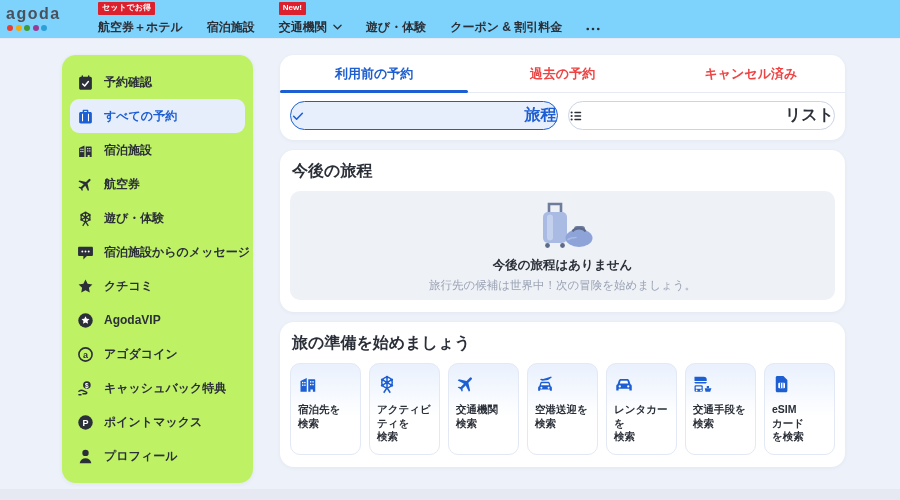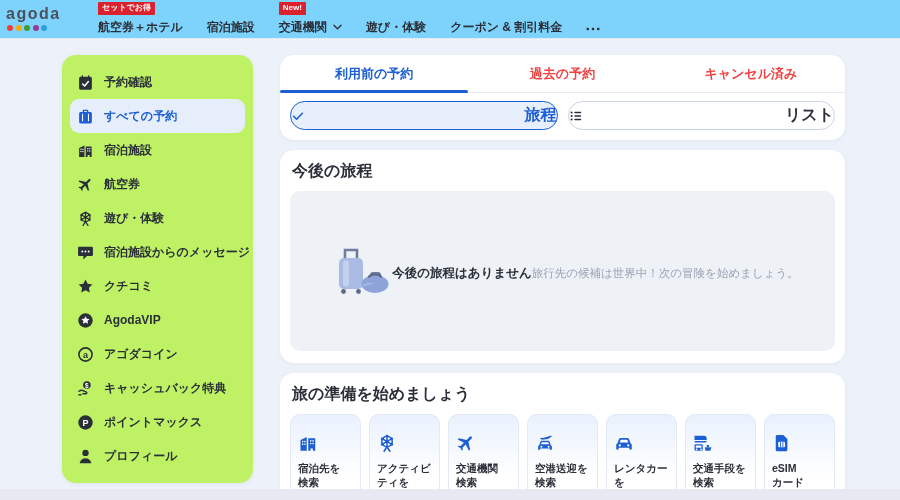--- a/index.html
+++ b/index.html
@@ -45,28 +45,28 @@
   .pill{flex:1;height:29px;border-radius:16px;display:flex;align-items:center;justify-content:space-between;
     gap:0;font-size:16px;font-weight:700;box-sizing:border-box;cursor:pointer;}
   .pill.active{background:#e7effc;border:1.5px solid #1d5fd2;color:#1d5fd2;}
   .pill.inactive{background:#fff;border:1px solid #cbd4e4;color:#2b2f38;}
   .p-icon{width:14px;height:14px;display:flex;}
   .p-icon svg{width:100%;height:100%;}
 
   .section-card{padding:11px 10px 12px;}
   .section-title{font-size:16px;font-weight:700;margin:0 0 9px 2px;}
 
-  .empty-box{background:#eef1f6;border-radius:10px;height:160px;display:flex;
+  .empty-box{background:#eef1f6;border-radius:10px;height:109px;display:flex;flex-direction:column;
     align-items:center;justify-content:center;text-align:center;}
   .empty-title{font-size:12.5px;font-weight:700;margin-top:5px;}
   .empty-sub{font-size:11.5px;color:#9aa2b4;margin-top:4px;}
 
   .quick-cards{display:flex;gap:8px;align-items:stretch;}
   .q-card{flex:1;border:1px solid #e2e8f4;border-radius:10px;
-    background:linear-gradient(180deg,#e9f1fd 0%,#ffffff 58%);padding:18px 7px;box-sizing:border-box;
+    background:linear-gradient(180deg,#e9f1fd 0%,#ffffff 58%);padding:10px 7px;box-sizing:border-box;
     min-height:88px;cursor:pointer;}
   .q-icon{width:20px;height:20px;color:#1d5fd2;display:block;}
   .q-icon svg{width:100%;height:100%;}
   .q-label{font-size:10.5px;font-weight:700;margin-top:9px;line-height:1.3;white-space:pre-line;}
 
   .rot45{transform:rotate(45deg);}
   .footer-strip{position:absolute;bottom:0;left:0;width:100%;height:11px;background:#e6e9f1;}
 </style>
 </head>
 <body>

